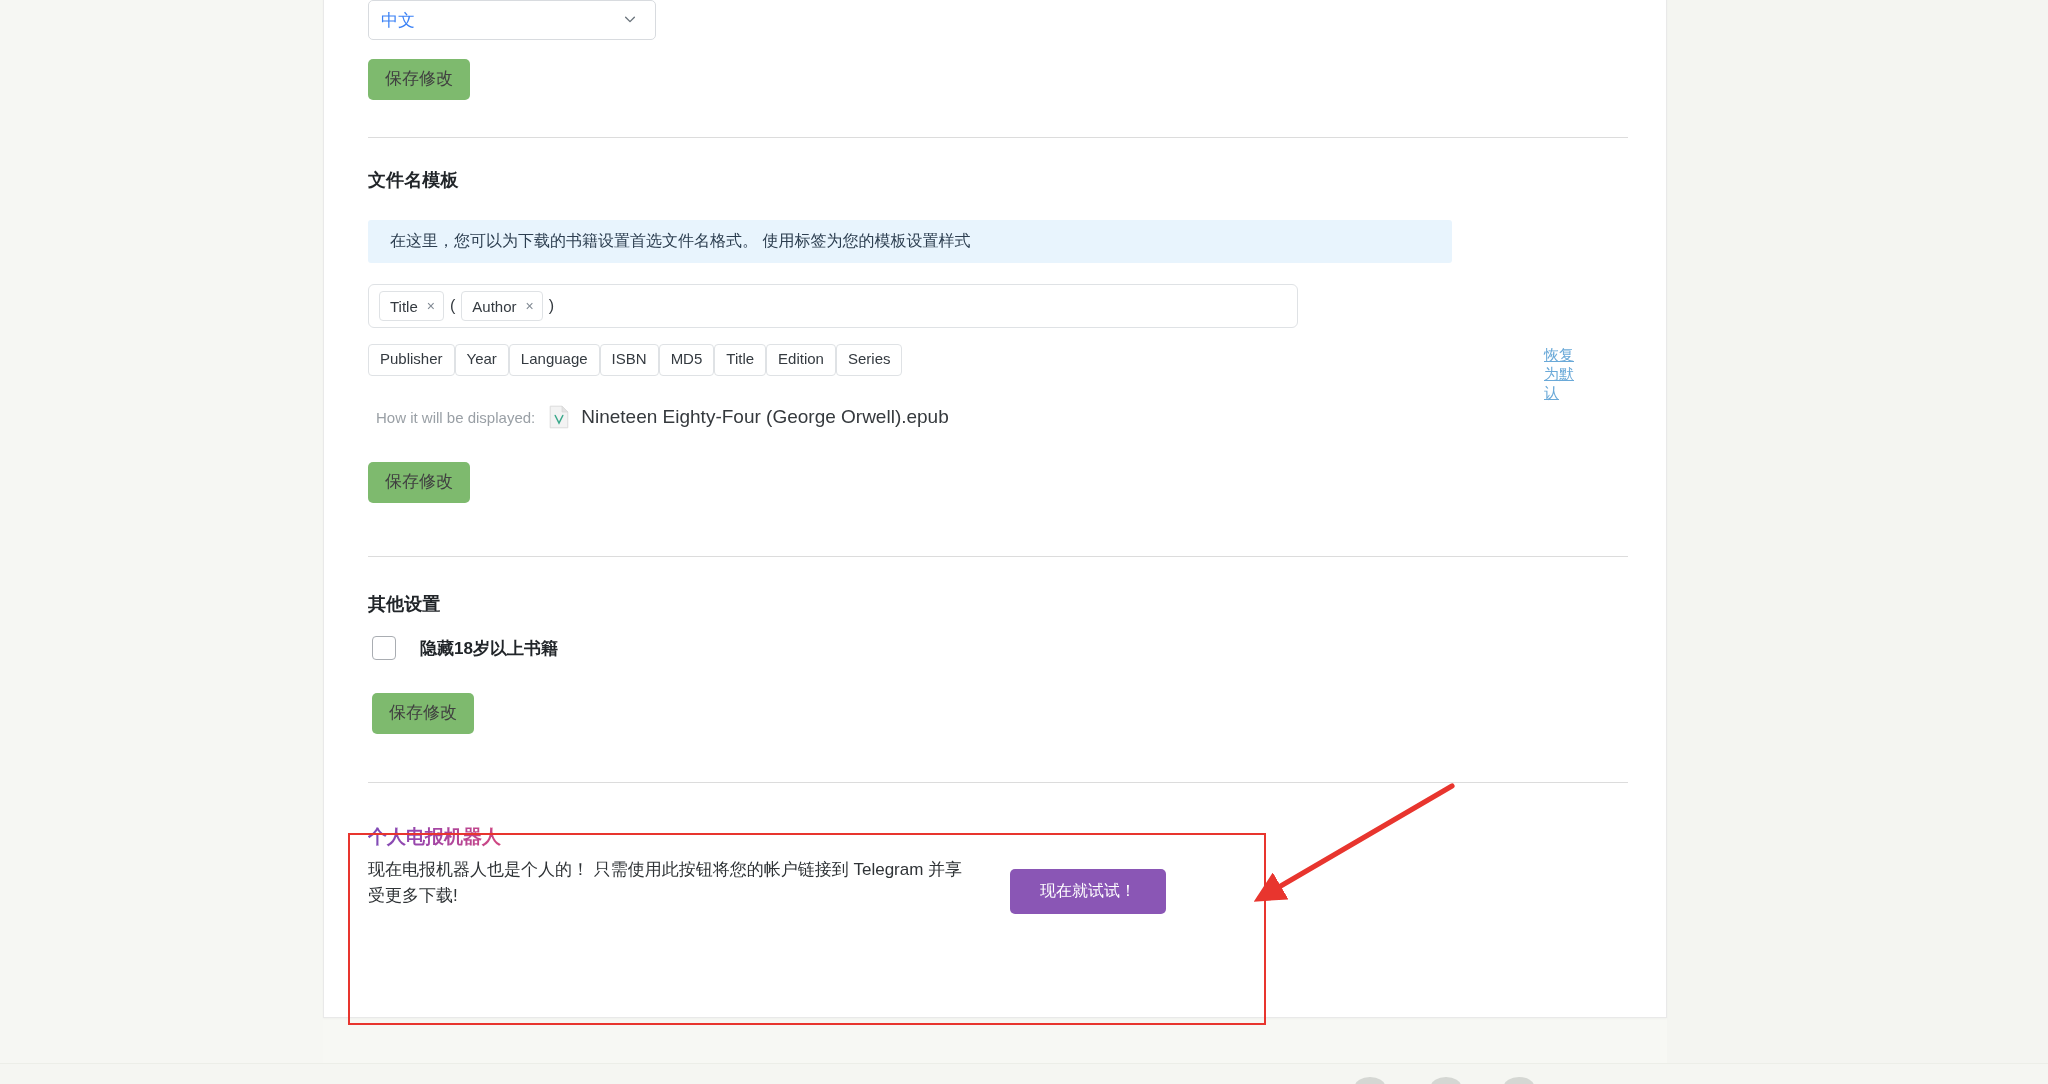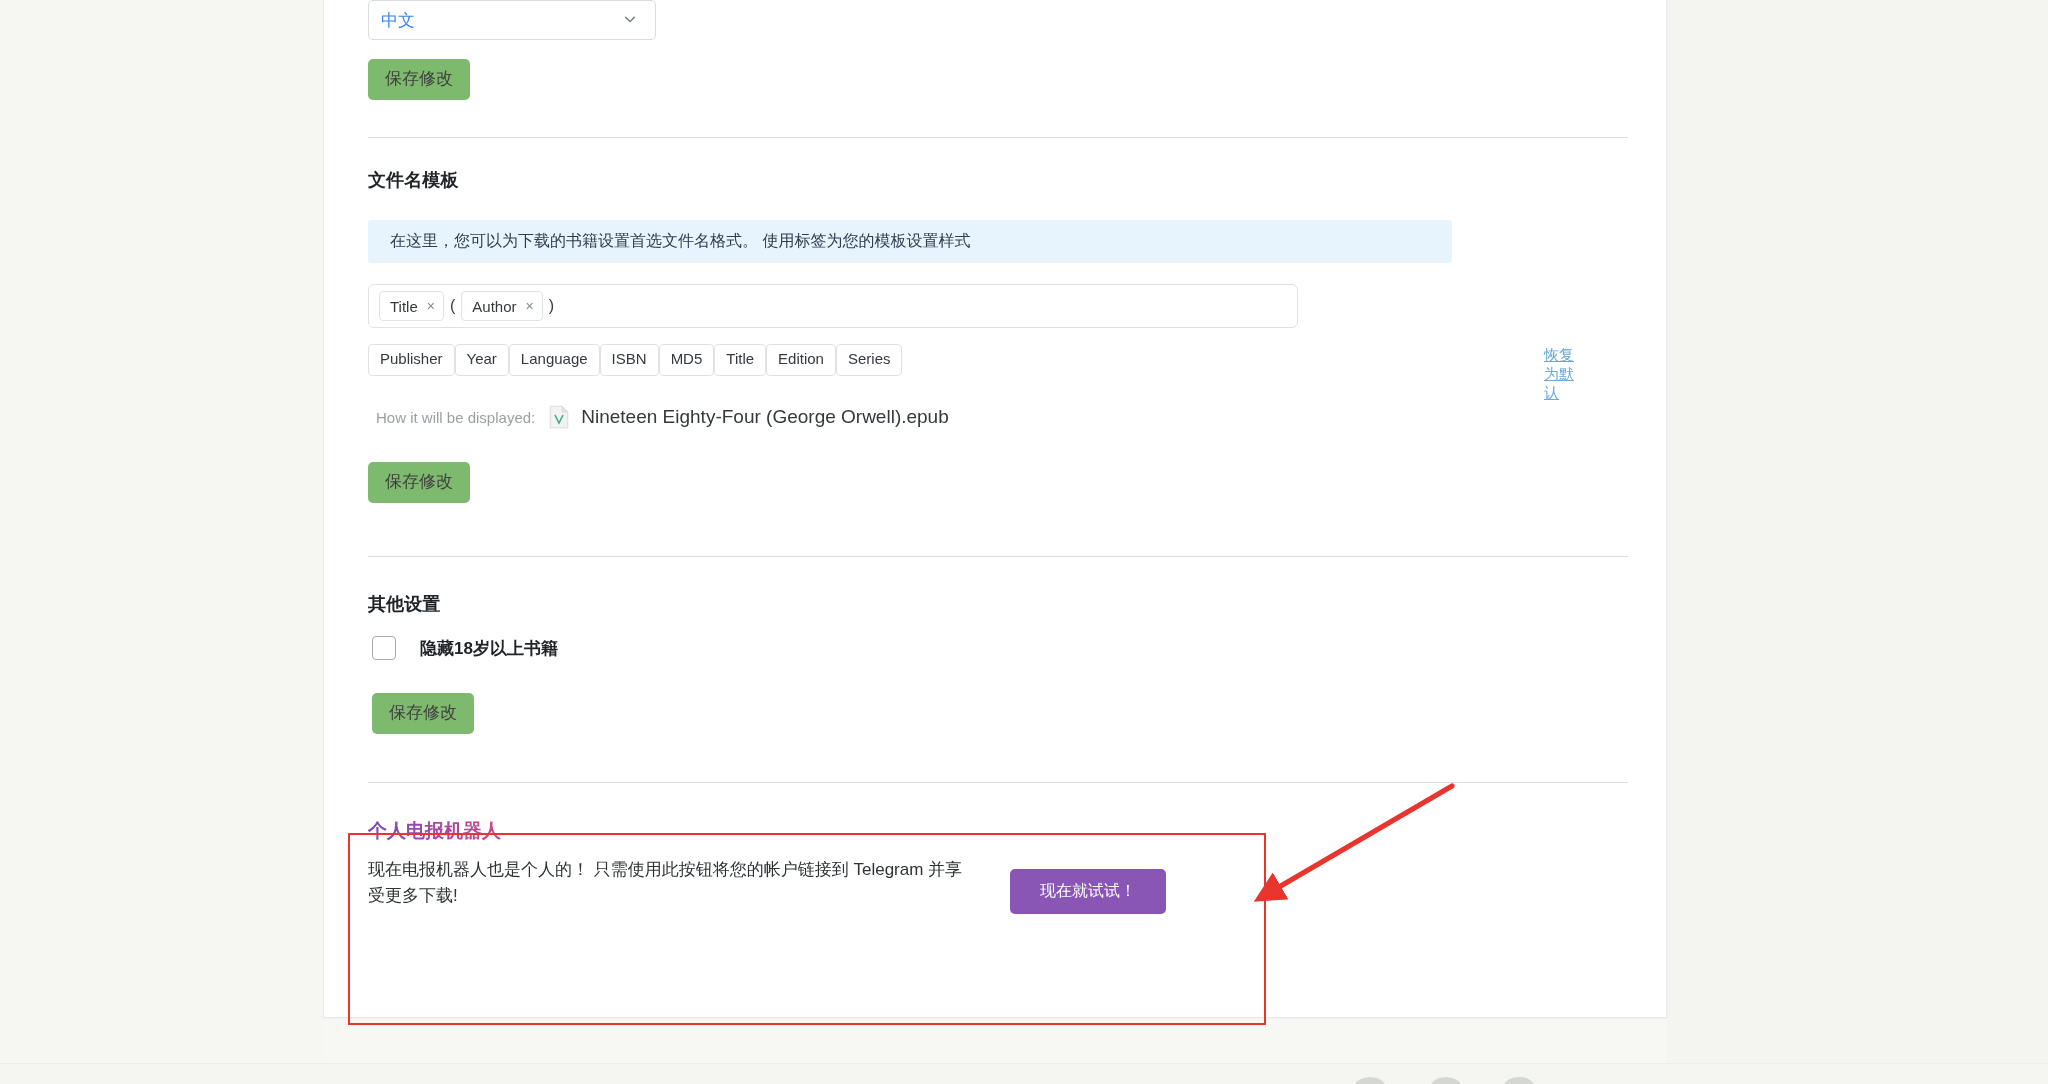--- a/index.html
+++ b/index.html
@@ -264,21 +264,21 @@
   
   #sec-tg {
     position: absolute;
     left: 44px;
     top: 848px;
     width: 1260px;
   }
   .tg-title {
     position: absolute;
     left: 0;
-    top: 0;
+    top: 6px;
     font-size: 19px;
     font-weight: bold;
     background: linear-gradient(90deg, #7b4bb7 0%, #9b46ab 40%, #d0457f 100%);
     -webkit-background-clip: text;
     background-clip: text;
     color: transparent;
     -webkit-text-fill-color: transparent;
   }
   .tg-body {
     position: absolute;

